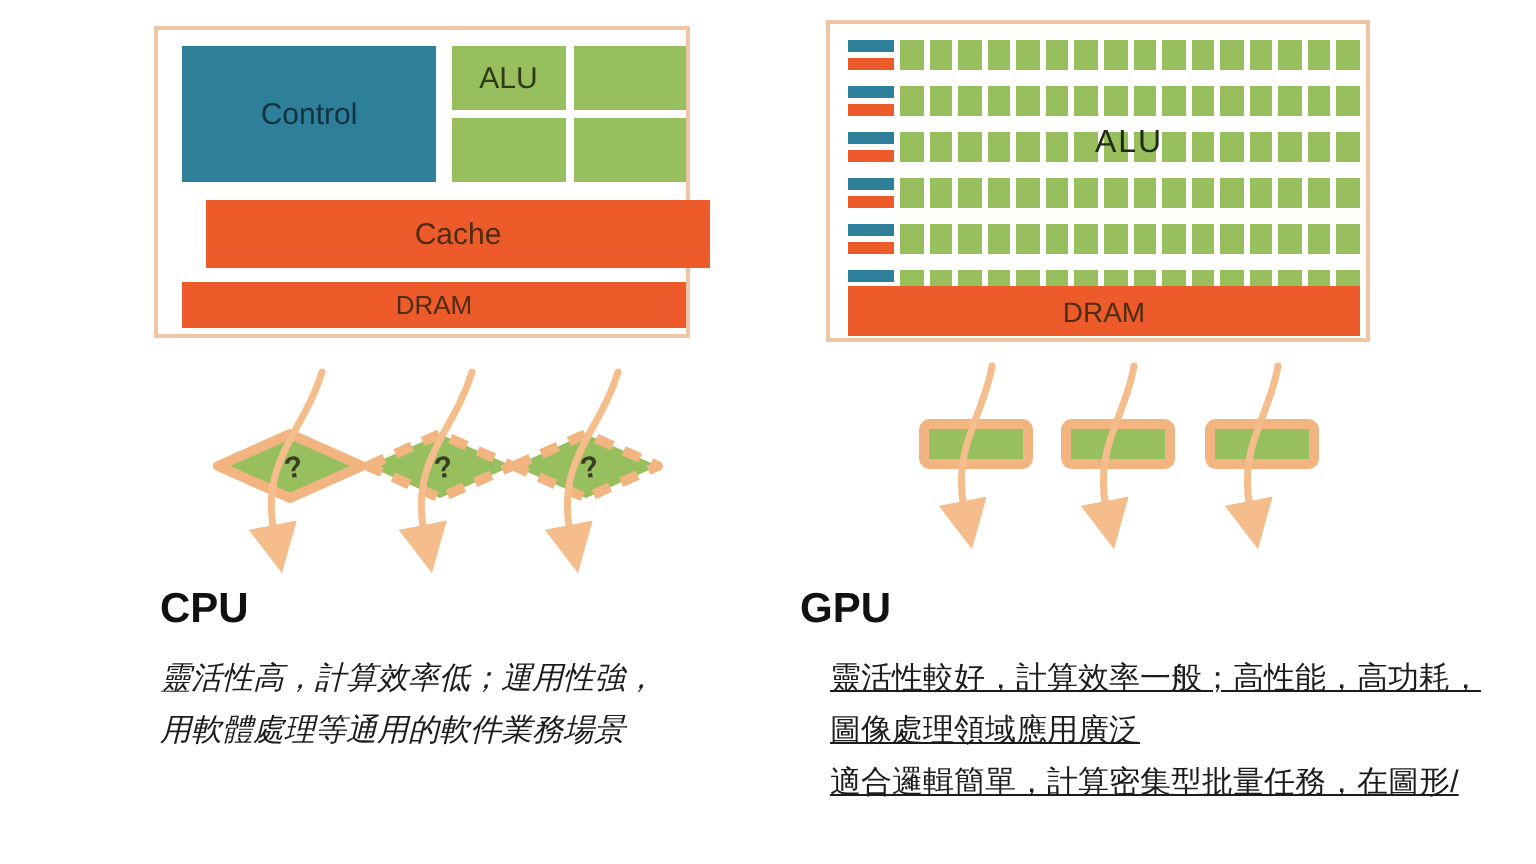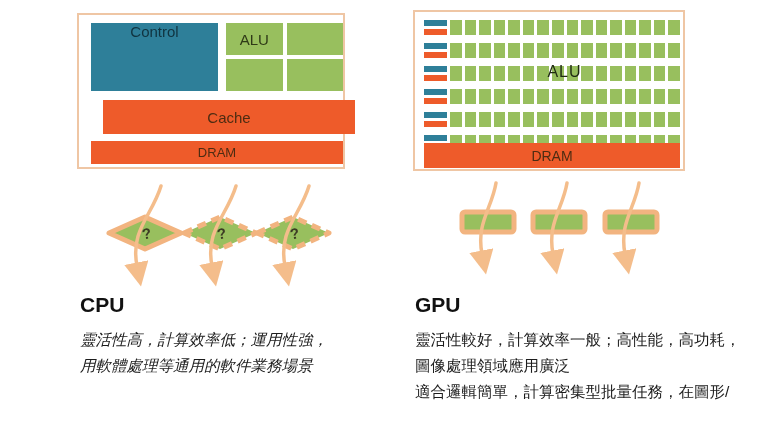--- a/index.html
+++ b/index.html
@@ -12,21 +12,21 @@
     position:absolute; background:#ffffff;
     border:2px solid #efc6a4; box-sizing:border-box;
   }
   #cpu-box { left:77px; top:13px; width:268px; height:156px; }
   #gpu-box { left:413px; top:10px; width:272px; height:161px; }
 
   
   .cpu-control {
     position:absolute; left:12px; top:8px; width:127px; height:68px;
     background:#2e7f99; color:#10333f;
-    display:flex; align-items:flex-start; justify-content:center; font-size:15px;
+    display:flex; align-items:center; justify-content:center; font-size:15px;
   }
   .cpu-alu-grid {
     position:absolute; left:147px; top:8px; width:117px; height:68px;
     display:grid; grid-template-columns:1fr 1fr; grid-template-rows:1fr 1fr; gap:4px;
   }
   .cpu-alu-cell {
     background:#98bf5e; color:#2f3a17;
     display:flex; align-items:center; justify-content:center; font-size:15px;
   }
   .cpu-cache {
@@ -69,27 +69,27 @@
   .threads { position:absolute; }
   #cpu-threads { left:90px; top:178px; }
   #gpu-threads { left:440px; top:178px; }
   .q-mark { font-family:"Liberation Sans","DejaVu Sans",sans-serif; font-weight:bold; font-size:15px; fill:#3c3b24; }
 
   
   .section-heading {
     position:absolute; font-size:21px; font-weight:bold; color:#111111;
   }
   #cpu-heading { left:80px; top:293px; }
-  #gpu-heading { left:415px; top:293px; }
+  #gpu-heading { left:400px; top:293px; }
   .desc {
     position:absolute; font-size:15.5px; line-height:26px; color:#1c1c1c;
     white-space:nowrap;
   }
   #cpu-desc { left:80px; top:327px;font-style:italic; }
-  #gpu-desc { left:415px; top:327px; }
+  #gpu-desc { left:415px; top:327px;text-decoration:underline; }
 </style>
 </head>
 <body>
 
 <div class="canvas">
 
   <div class="chip-box" id="cpu-box">
     <div class="cpu-control">
       <span>Control</span>
     </div>

